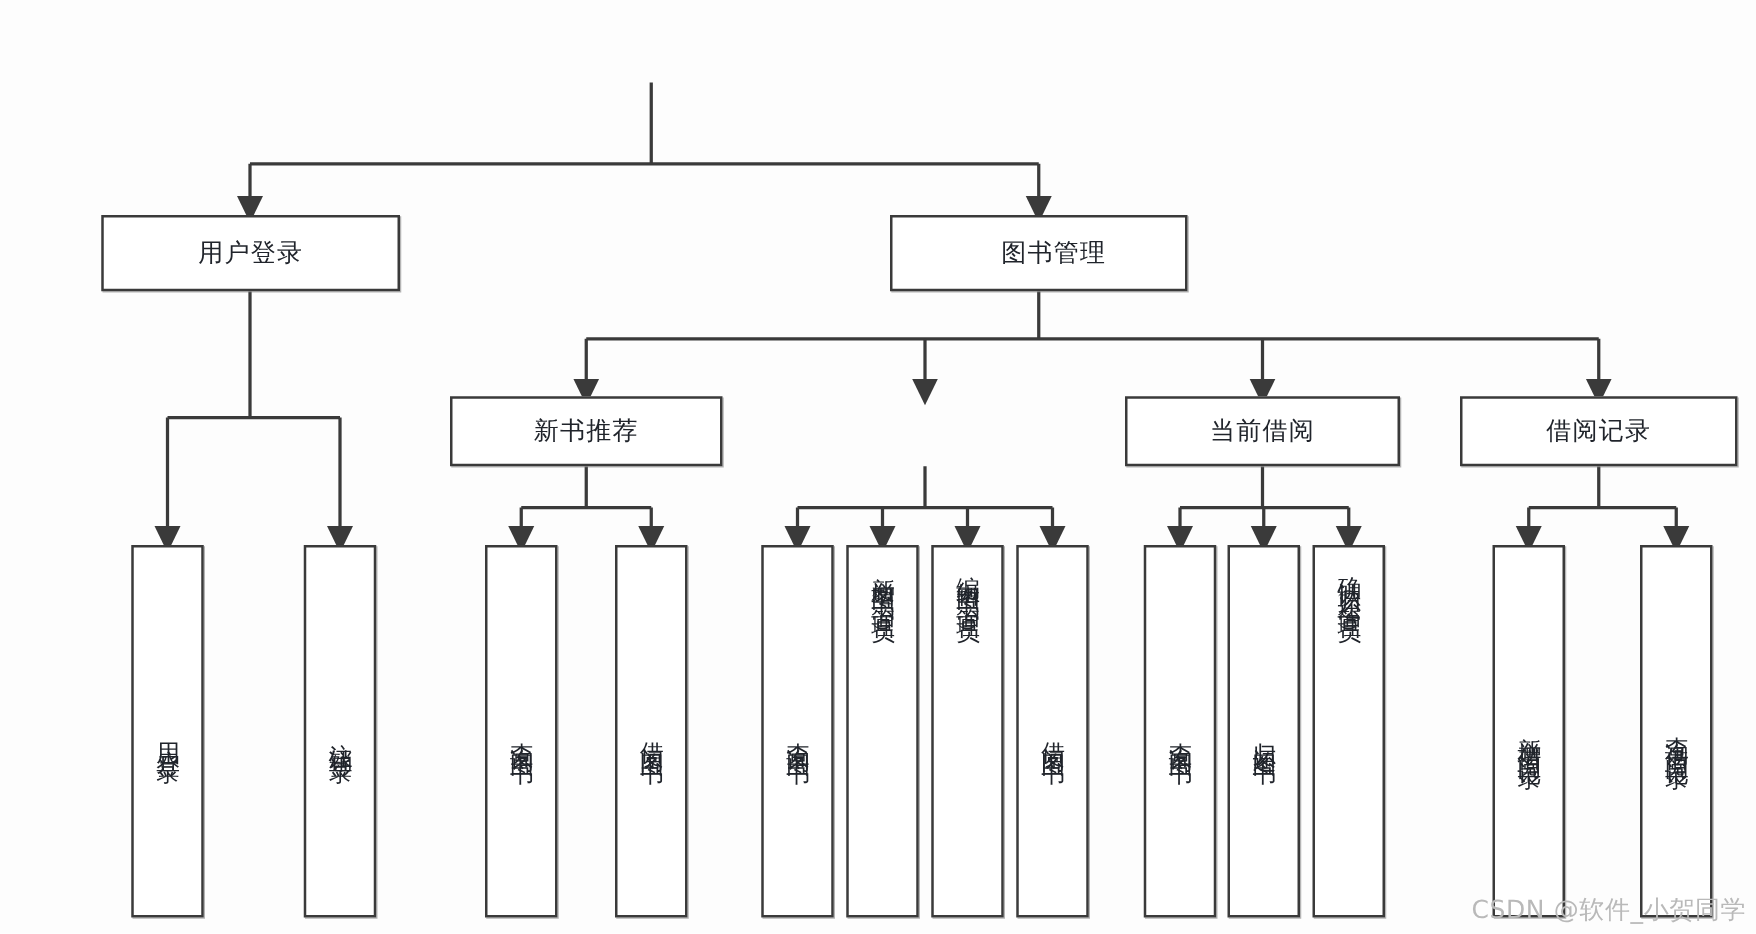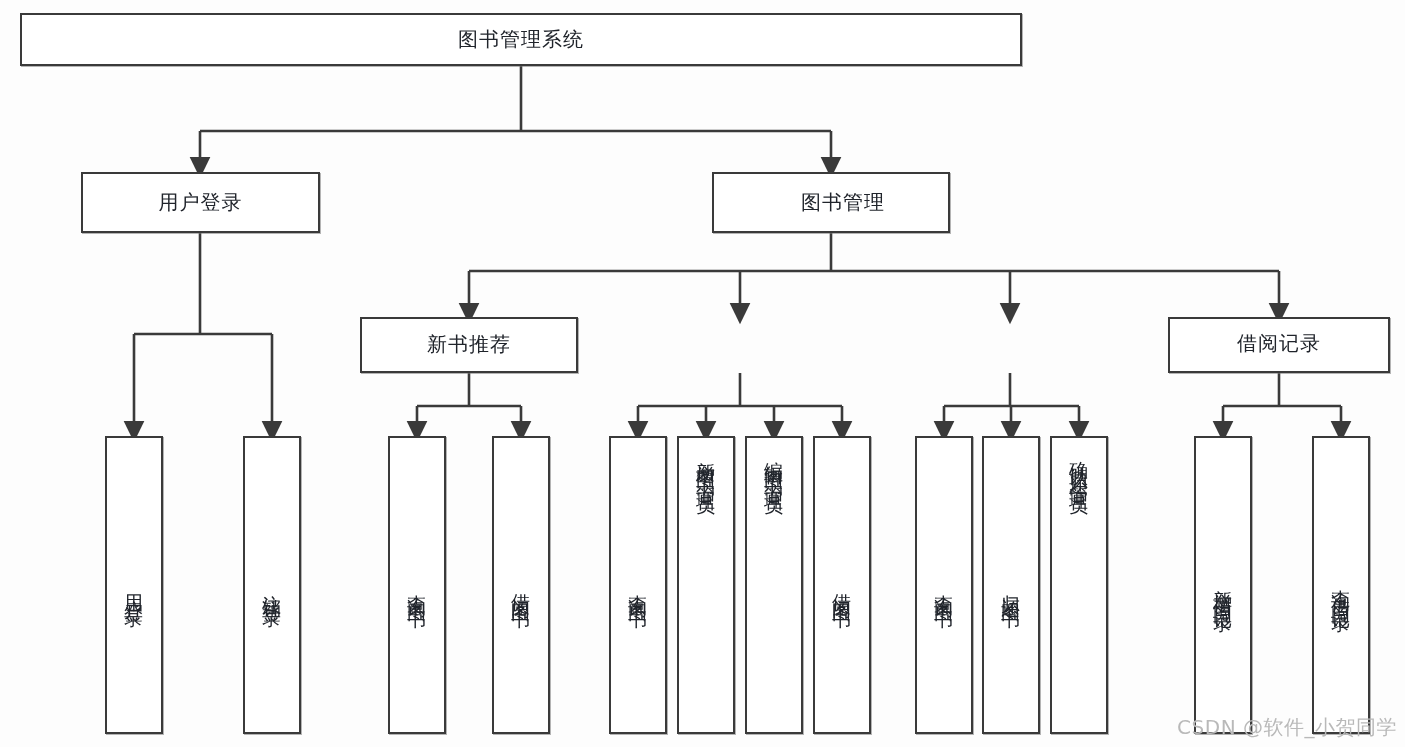--- a/index.html
+++ b/index.html
@@ -124,39 +124,39 @@
       <path d="M1011,406 L1011,424" marker-end="url(#arrow)"></path>
       <path d="M1079,406 L1079,424" marker-end="url(#arrow)"></path>
 
       <path d="M1279,373 L1279,406"></path>
       <path d="M1223,406 L1341,406"></path>
       <path d="M1223,406 L1223,424" marker-end="url(#arrow)"></path>
       <path d="M1341,406 L1341,424" marker-end="url(#arrow)"></path>
     </g>
   </svg>
 
-  <div class="node horiz" style="left:20px; top:13px; width:1002px; height:53px;">
-    <span class="node-label">图书管理系统</span>
-  </div>
 
   <div class="node horiz" style="left:81px; top:172px; width:239px; height:61px;">
     <span class="node-label">用户登录</span>
   </div>
 
   <div class="node horiz" style="left:712px; top:172px; width:238px; height:61px;padding-left:24px;">
     <span class="node-label">图书管理</span>
   </div>
 
   <div class="node horiz" style="left:360px; top:317px; width:218px; height:56px;">
     <span class="node-label">新书推荐</span>
   </div>
 
 
-
-  <div class="node horiz" style="left:1168px; top:317px; width:222px; height:56px;font-family:Liberation Mono, monospace;">
+  <div class="node horiz" style="left:900px; top:317px; width:220px; height:56px;">
+    <span class="node-label">当前借阅</span>
+  </div>
+
+  <div class="node horiz" style="left:1168px; top:317px; width:222px; height:56px;">
     <span class="node-label">借阅记录</span>
   </div>
 
   <div class="node vert mid" style="left:105px; top:436px; width:58px; height:298px;">
     <span class="node-label">用户登录</span>
   </div>
 
   <div class="node vert mid" style="left:243px; top:436px; width:58px; height:298px;">
     <span class="node-label">注销登录</span>
   </div>

